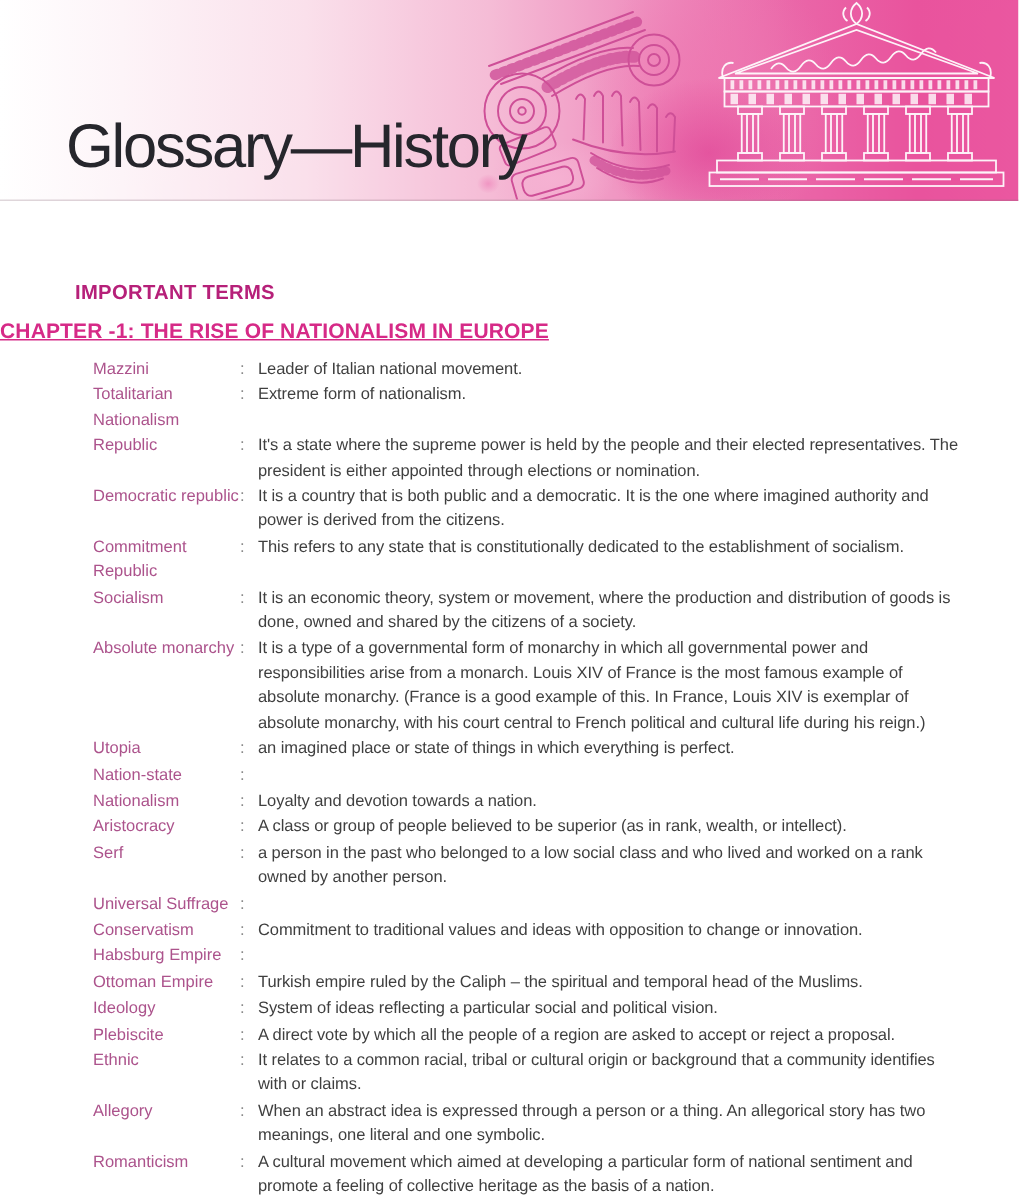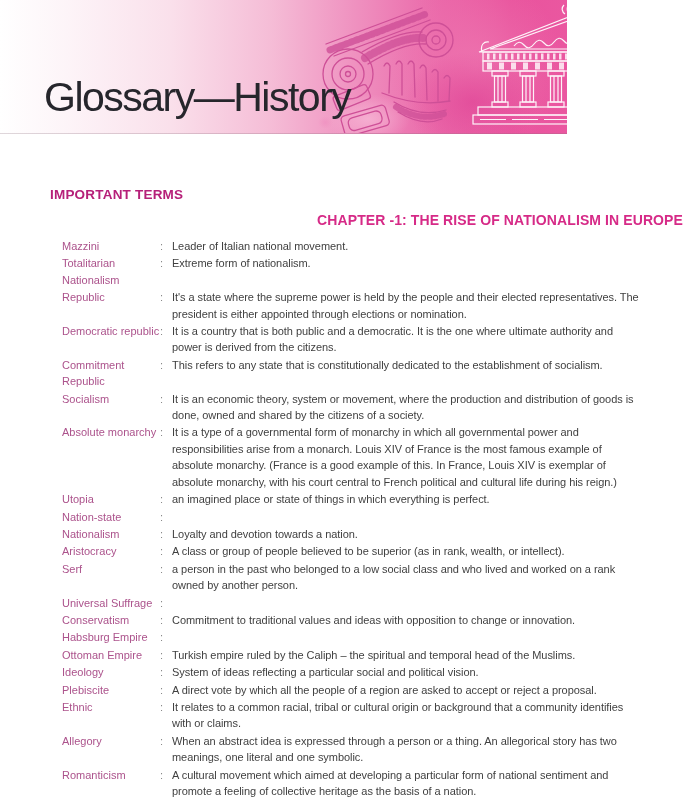--- a/index.html
+++ b/index.html
@@ -1,36 +1,36 @@
 <!DOCTYPE html>
 <html><head>
 <meta charset="utf-8">
 <style>
   html,body{margin:0;padding:0;background:#ffffff;}
   body{width:683px;height:800px;overflow:hidden;font-family:"Liberation Sans",sans-serif;}
   .page{position:relative;width:683px;height:800px;background:#ffffff;}
 
   
-  .banner{position:relative;width:567px;height:133px;overflow:hidden;
+  .banner{position:relative;width:679px;height:133px;overflow:hidden;
     background:linear-gradient(90deg,#ffffff 0%,#fdf4f8 12%,#fae0eb 30%,#f5bcd6 48%,#ef90bf 63%,#ea66a8 78%,#e9539d 90%,#ea57a0 100%);
     border-bottom:1px solid rgba(140,110,125,.28);}
   .wash{position:absolute;border-radius:50%;z-index:1;}
   .wash1{left:388px;top:-25px;width:175px;height:185px;background:radial-gradient(closest-side,rgba(238,118,176,.85),rgba(238,118,176,0));}
   .wash2{left:405px;top:52px;width:135px;height:100px;background:radial-gradient(closest-side,rgba(222,62,147,.62),rgba(222,62,147,0));}
   .wash3{left:326px;top:94px;width:84px;height:50px;background:radial-gradient(closest-side,rgba(246,178,211,.9),rgba(246,178,211,0));}
   .wash4{left:318px;top:116px;width:15px;height:13px;background:radial-gradient(closest-side,rgba(240,148,194,.95),rgba(240,148,194,0));}
   .capital-art{position:absolute;left:296px;top:0;z-index:3;}
   .temple-art{position:absolute;left:470px;top:0;z-index:3;}
   .page-title{position:absolute;left:44px;top:74px;margin:0;z-index:5;
     font-size:41px;font-weight:400;letter-spacing:-1.5px;color:#26262c;}
 
   
   .content{position:relative;}
   .important-heading{margin:53px 0 0 50px;font-size:13.5px;font-weight:700;color:#b62079;letter-spacing:.2px;}
-  .chapter-heading{margin:10px 0 0 0;text-align:right;font-size:14px;font-weight:700;color:#d62a87;letter-spacing:.1px;}
+  .chapter-heading{margin:10px 0 0 0;text-align:left;font-size:14px;font-weight:700;color:#d62a87;letter-spacing:.1px;text-decoration:underline;}
   .glossary{margin:10px 38px 0 50px;}
   .row{display:flex;align-items:flex-start;margin-bottom:1px;font-size:11px;line-height:16.4px;}
   .term{flex:0 0 98px;color:#ac538c;padding-left:12px;}
   .sep{flex:0 0 12px;color:#8a8a8a;text-align:left;}
   .def{flex:1;max-width:486px;color:#3f3f3f;letter-spacing:-.05px;}
 </style>
 </head>
 <body>
 
 <div class="page">
@@ -129,21 +129,21 @@
 
   <div class="row">
     <span class="term">Republic</span>
     <span class="sep">:</span>
     <span class="def">It's a state where the supreme power is held by the people and their elected representatives. The president is either appointed through elections or nomination.</span>
   </div>
 
   <div class="row">
     <span class="term">Democratic republic</span>
     <span class="sep">:</span>
-    <span class="def">It is a country that is both public and a democratic. It is the one where ultimate authority and power is derived from the citizens.</span>
+    <span class="def">It is a country that is both public and a democratic. It is the one where imagined authority and power is derived from the citizens.</span>
   </div>
 
   <div class="row">
     <span class="term">Commitment Republic</span>
     <span class="sep">:</span>
     <span class="def">This refers to any state that is constitutionally dedicated to the establishment of socialism.</span>
   </div>
 
   <div class="row">
     <span class="term">Socialism</span>

